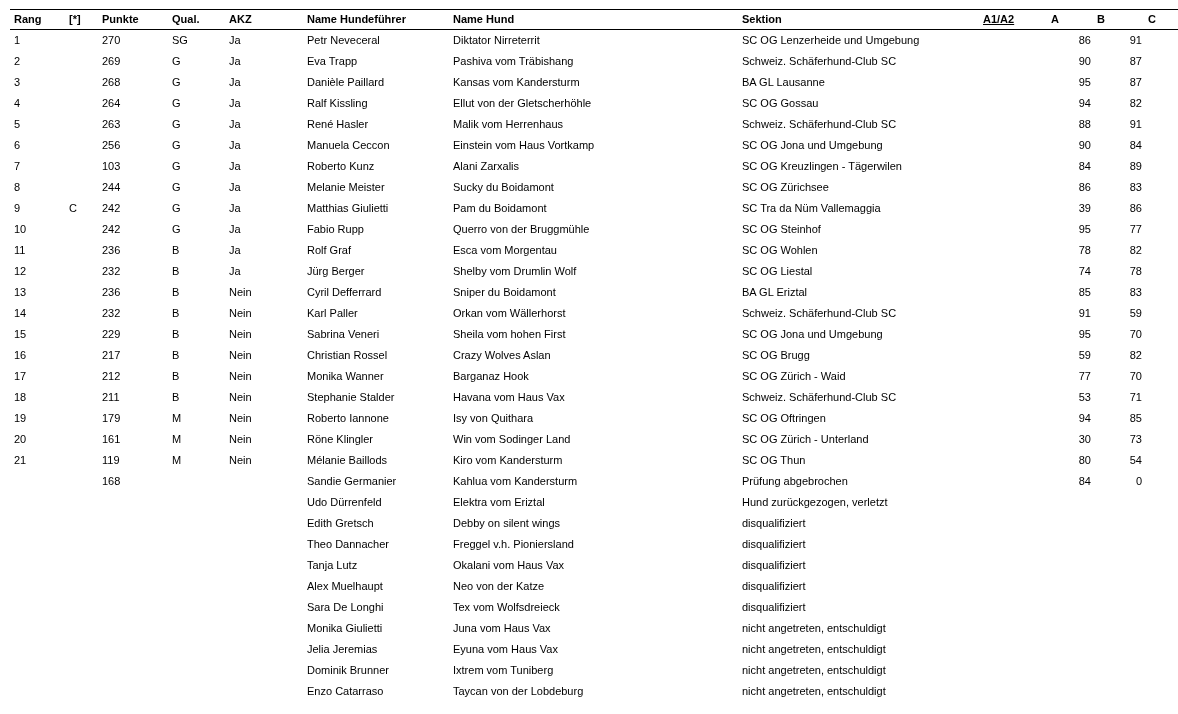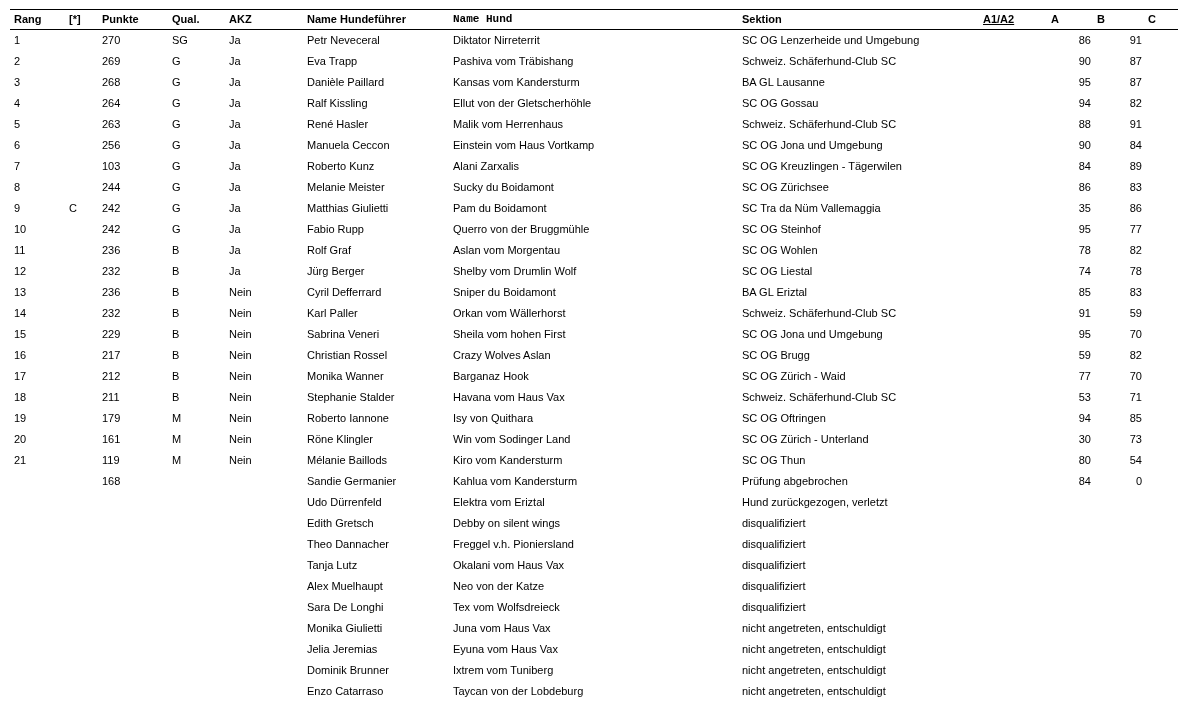--- a/index.html
+++ b/index.html
@@ -39,21 +39,21 @@
     white-space: nowrap;
     overflow: hidden;
   }
   
   th.col-rang    { width: 49px; }
   th.col-star    { width: 27px; }
   th.col-punkte  { width: 64px; }
   th.col-qual    { width: 51px; }
   th.col-akz     { width: 72px; }
   th.col-handler { width: 140px; }
-  th.col-dog     { width: 283px; font-family: Liberation Mono, monospace; }
+  th.col-dog     { width: 283px; }
   th.col-sektion { width: 235px; }
   th.col-a1a2    { width: 62px; text-decoration: underline; }
   th.col-a       { width: 40px; }
   th.col-b       { width: 45px; }
   th.col-c       { width: 52px; }
   .col-a, .col-b, .col-c { text-align: right; padding-right: 8px; }
 </style>
 </head>
 <body>
 
@@ -191,21 +191,21 @@
         <tr>
           <td class="col-rang">9</td>
           <td class="col-star">C</td>
           <td class="col-punkte">242</td>
           <td class="col-qual">G</td>
           <td class="col-akz">Ja</td>
           <td class="col-handler">Matthias Giulietti</td>
           <td class="col-dog">Pam du Boidamont</td>
           <td class="col-sektion">SC Tra da Nüm Vallemaggia</td>
           <td class="col-a1a2"></td>
-          <td class="col-a">35</td>
+          <td class="col-a">39</td>
           <td class="col-b">86</td>
           <td class="col-c">75</td>
         </tr>
         <tr>
           <td class="col-rang">10</td>
           <td class="col-star"></td>
           <td class="col-punkte">242</td>
           <td class="col-qual">G</td>
           <td class="col-akz">Ja</td>
           <td class="col-handler">Fabio Rupp</td>
@@ -216,21 +216,21 @@
           <td class="col-b">77</td>
           <td class="col-c">70</td>
         </tr>
         <tr>
           <td class="col-rang">11</td>
           <td class="col-star"></td>
           <td class="col-punkte">236</td>
           <td class="col-qual">B</td>
           <td class="col-akz">Ja</td>
           <td class="col-handler">Rolf Graf</td>
-          <td class="col-dog">Aslan vom Morgentau</td>
+          <td class="col-dog">Esca vom Morgentau</td>
           <td class="col-sektion">SC OG Wohlen</td>
           <td class="col-a1a2"></td>
           <td class="col-a">78</td>
           <td class="col-b">82</td>
           <td class="col-c">76</td>
         </tr>
         <tr>
           <td class="col-rang">12</td>
           <td class="col-star"></td>
           <td class="col-punkte">232</td>

